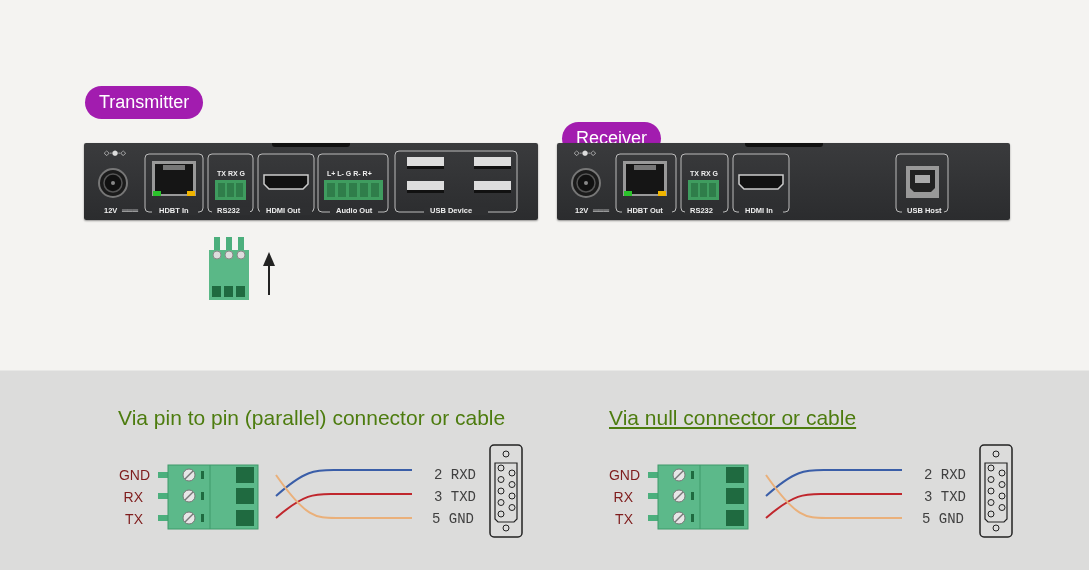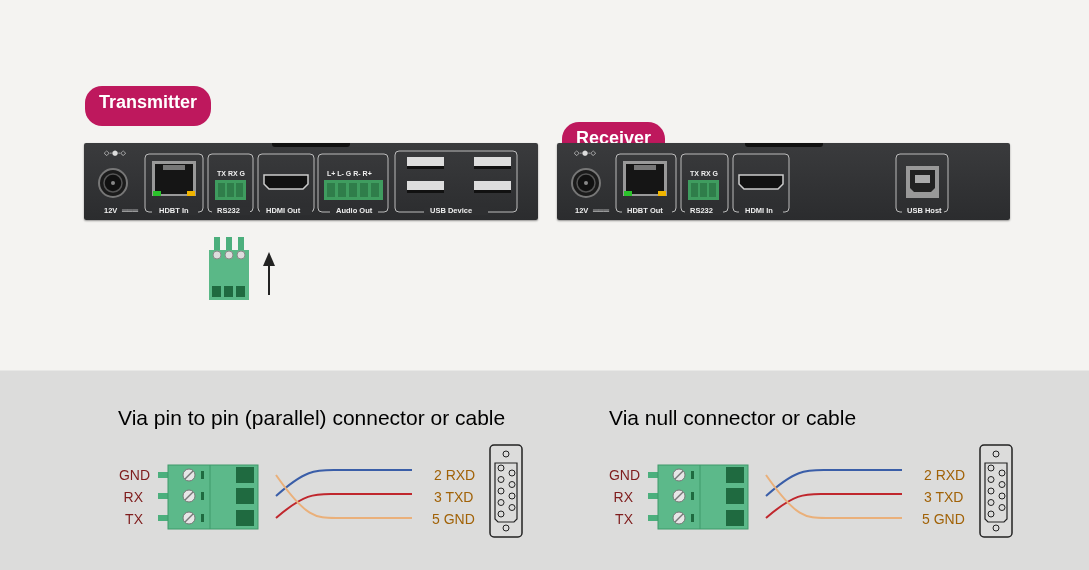--- a/index.html
+++ b/index.html
@@ -1,36 +1,36 @@
 <!DOCTYPE html>
 <html><head>
 <meta charset="utf-8">
 <style>
   * { box-sizing: border-box; margin: 0; padding: 0; }
   html, body { width: 1089px; height: 570px; overflow: hidden; }
   body { font-family: "Liberation Sans", "DejaVu Sans", sans-serif; background: #f4f3f1; position: relative; }
   .top { position: absolute; left: 0; top: 0; width: 1089px; height: 370px; background: #f4f3f1; }
   .bottom { position: absolute; left: 0; top: 370px; width: 1089px; height: 200px; background: #dcdcdb; border-top: 1px solid #e8e8e6; }
 
-  .pill { position: absolute; height: 40px; border-radius: 17px; background: #be185d; color: #fff; font-weight: bold; font-size: 18px; line-height: 33px; padding: 0 14px; }
+  .pill { position: absolute; height: 33px; border-radius: 17px; background: #a21caf; color: #fff; font-weight: normal; font-size: 18px; line-height: 33px; padding: 0 14px; }
   .pill-tx { left: 85px; top: 86px; }
   .pill-rx { left: 562px; top: 86px; margin-top: 36px; }
 
   .device { position: absolute; top: 143px; height: 77px; background: linear-gradient(#3a3b3d, #2b2c2e); border-radius: 2px; box-shadow: 0 1px 2px rgba(0,0,0,0.4); }
   .device.tx { left: 84px; width: 454px; }
   .device.rx { left: 557px; width: 453px; }
   .device .notch { position: absolute; top: 0; height: 4px; background: #111; border-radius: 0 0 3px 3px; }
   .device svg { position: absolute; left: 0; top: 0; }
 
-  .section-title { position: absolute; top: 406px; font-size: 21px; color: #000000; }
+  .section-title { position: absolute; top: 406px; font-size: 21px; color: #4d7c0f; }
   .title-left { left: 118px; }
-  .title-right { left: 609px; }
+  .title-right { left: 609px; text-decoration: underline; }
 
   .pin-label { position: absolute; font-size: 14px; color: #7f1d1d; width: 40px; text-align: right; }
-  .db9-label { position: absolute; font-size: 14px; color: #a16207; }
+  .db9-label { position: absolute; font-size: 14px; color: #404040; font-family: Liberation Mono, monospace; }
   .diagram-svg { position: absolute; left: 0; top: 0; }
 </style>
 </head>
 <body>
 
 <div class="top"></div>
 <div class="bottom"></div>
 
 <div class="pill pill-tx">Transmitter</div>
 <div class="pill pill-rx">Receiver</div>

